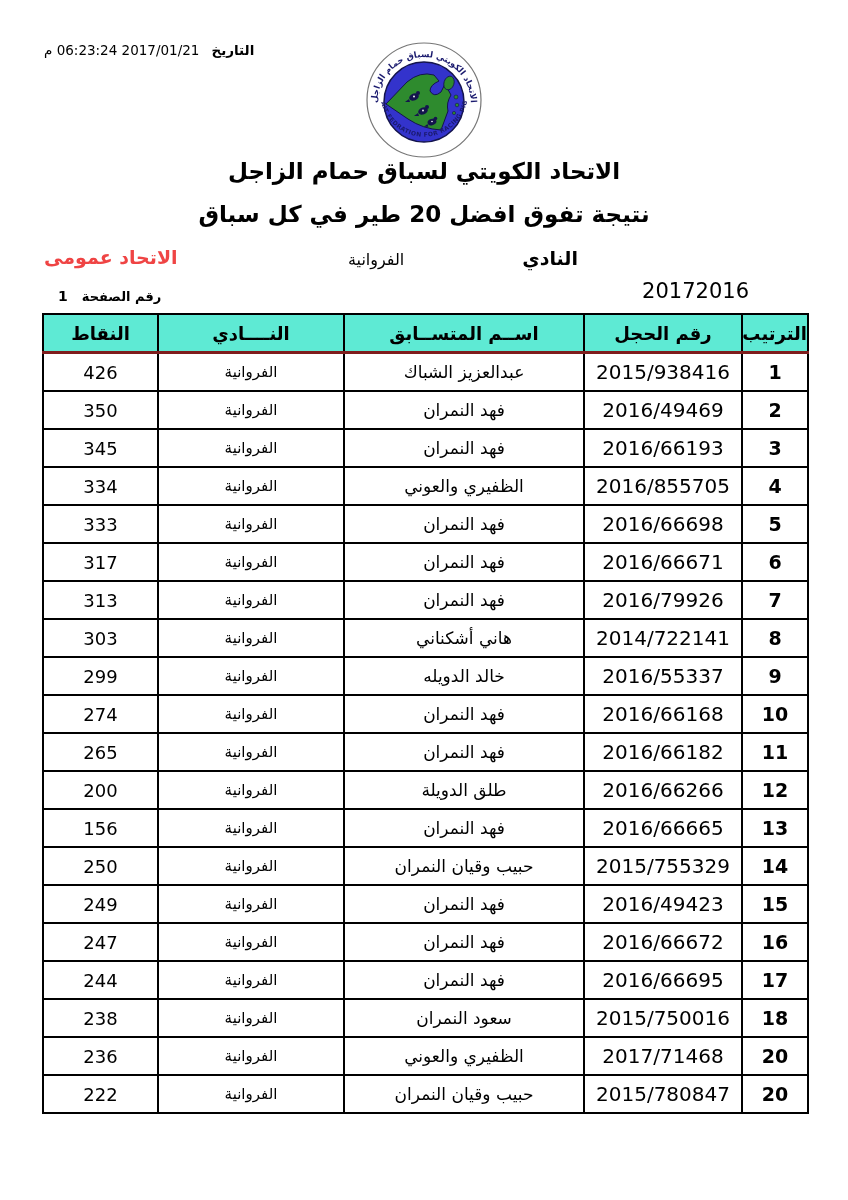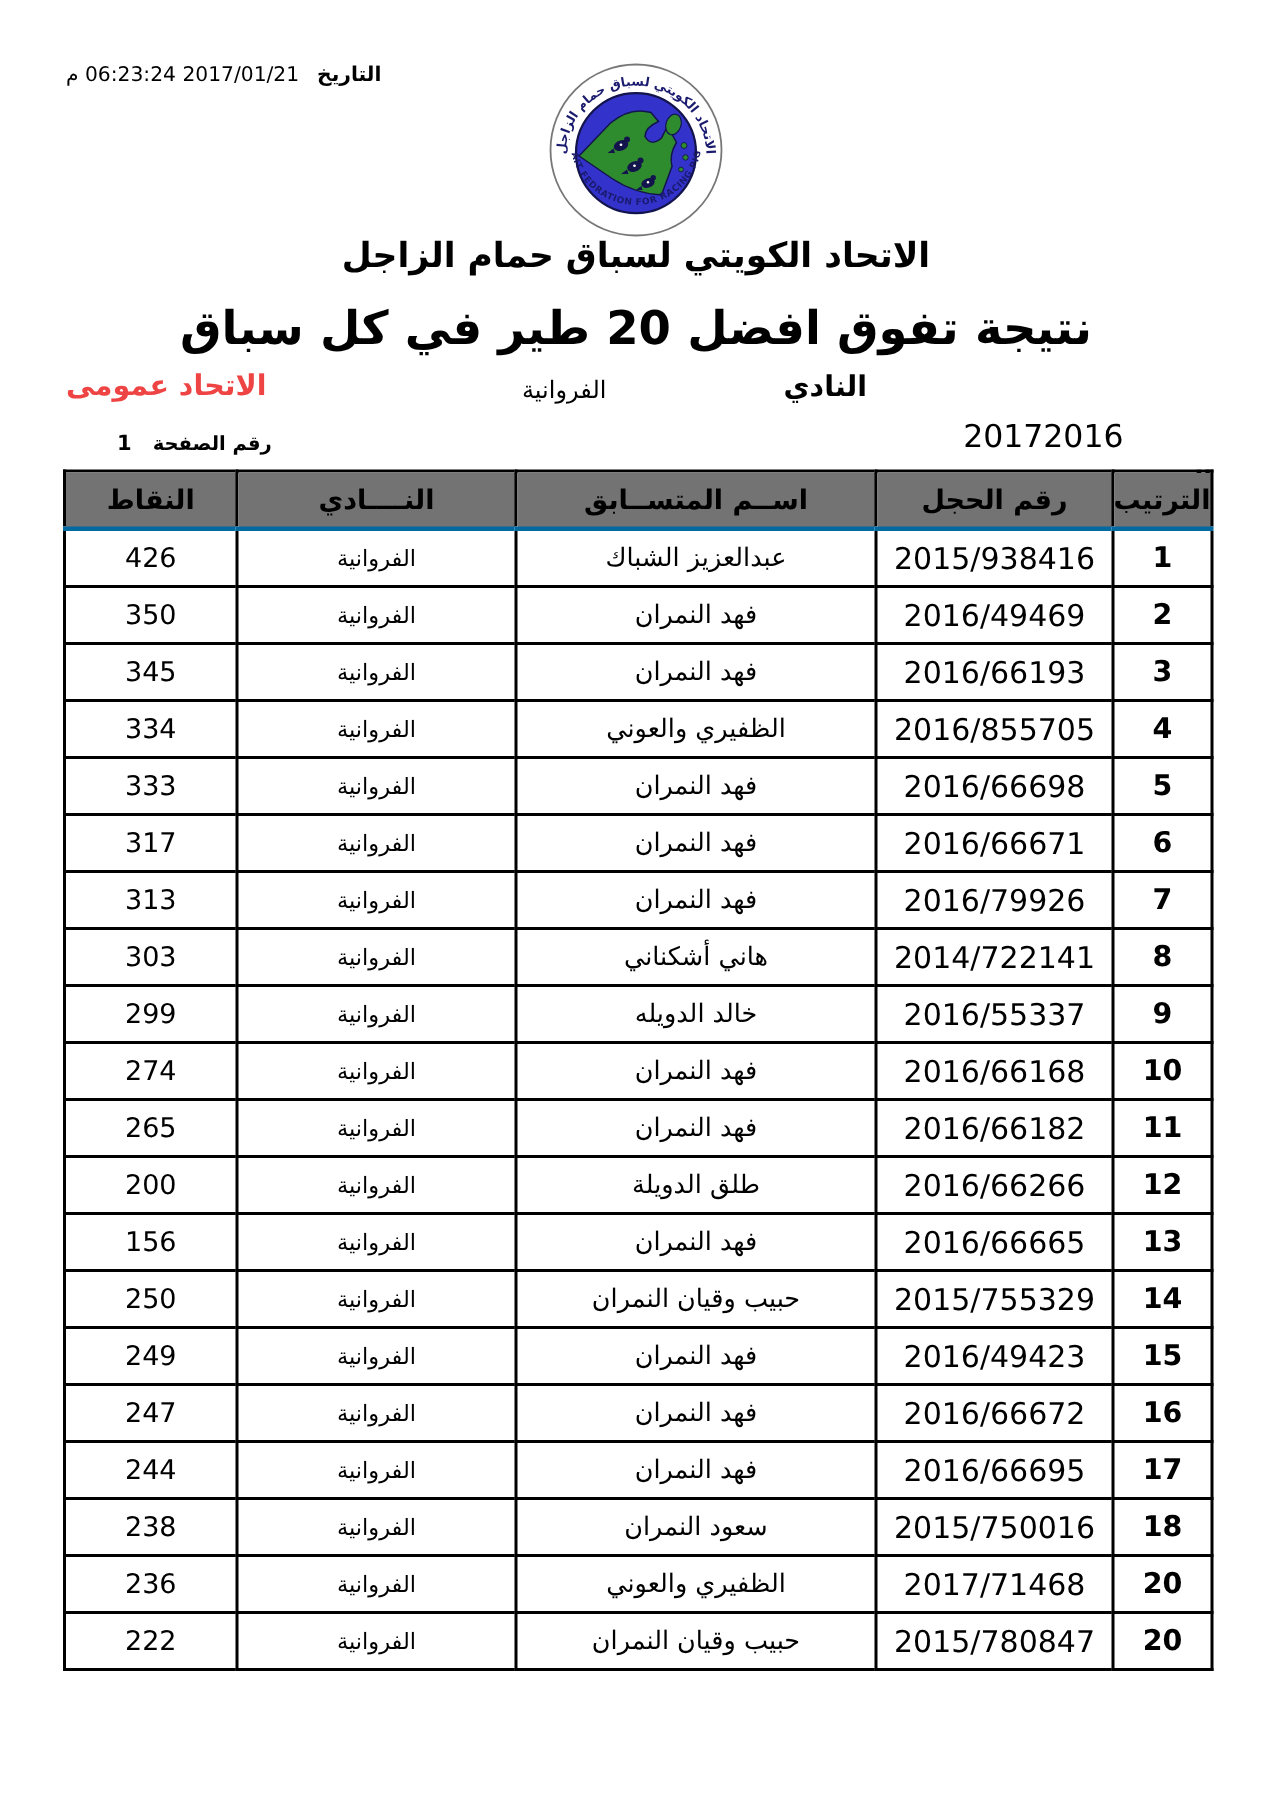--- a/index.html
+++ b/index.html
@@ -4,38 +4,38 @@
 <style>
   html,body{margin:0;padding:0;}
   body{
     width:848px;height:1200px;background:#ffffff;position:relative;
     font-family:"DejaVu Sans", sans-serif;color:#000;overflow:hidden;
   }
   .date-line{position:absolute;top:42px;left:44px;direction:rtl;font-size:13.5px;white-space:nowrap;}
   .date-label{font-weight:bold;margin-left:12px;}
   .logo-wrap{position:absolute;left:364px;top:40px;width:120px;height:120px;}
   .title-main{position:absolute;top:158px;left:0;width:100%;text-align:center;direction:rtl;font-weight:bold;font-size:23px;}
-  .title-sub{position:absolute;top:201px;left:0;width:100%;text-align:center;direction:rtl;font-weight:bold;font-size:31px;}
+  .title-sub{position:absolute;top:201px;left:0;width:100%;text-align:center;direction:rtl;font-weight:bold;font-size:23px;}
   .club-label{position:absolute;top:247px;right:270px;font-weight:bold;font-size:19px;direction:rtl;}
   .club-value{position:absolute;top:250px;left:348px;font-size:16px;direction:rtl;}
   .category-note{position:absolute;top:246px;left:44px;font-weight:bold;font-size:19px;color:#ef4444;direction:rtl;}
   .season-label{position:absolute;top:283px;right:40px;font-weight:bold;font-size:17px;direction:rtl;margin-top:28px;}
   .season-value{position:absolute;top:279px;right:99px;font-size:21px;margin-left:40px;}
-  .page-number{position:absolute;top:288px;left:58px;direction:rtl;font-size:13px;font-weight:bold;white-space:nowrap;margin-left:20px;}
+  .page-number{position:absolute;top:288px;left:58px;direction:rtl;font-size:13px;font-weight:bold;white-space:nowrap;}
   .page-number .pn-value{margin-right:14px;font-size:14px;}
   table.results{
     position:absolute;top:313px;left:42px;width:765px;
     border-collapse:collapse;direction:rtl;table-layout:fixed;
   }
   table.results th,table.results td{
     border:2px solid #000;text-align:center;vertical-align:middle;
     padding:0;height:36px;overflow:hidden;white-space:nowrap;
   }
   table.results thead th{
-    background:#737373;font-weight:bold;font-size:18px;border-bottom:3px solid #0369a1;
+    background:#5eead4;font-weight:bold;font-size:18px;border-bottom:3px solid #7f1d1d;
   }
   td.c-rank{font-weight:bold;font-size:19px;}
   td.c-ring{font-size:20px;direction:ltr;}
   td.c-name{font-size:17px;}
   td.c-club{font-size:15px;}
   td.c-points{font-size:18px;direction:ltr;}
   .logo-svg text{font-family:"DejaVu Sans", sans-serif;}
 </style>
 </head>
 <body>

